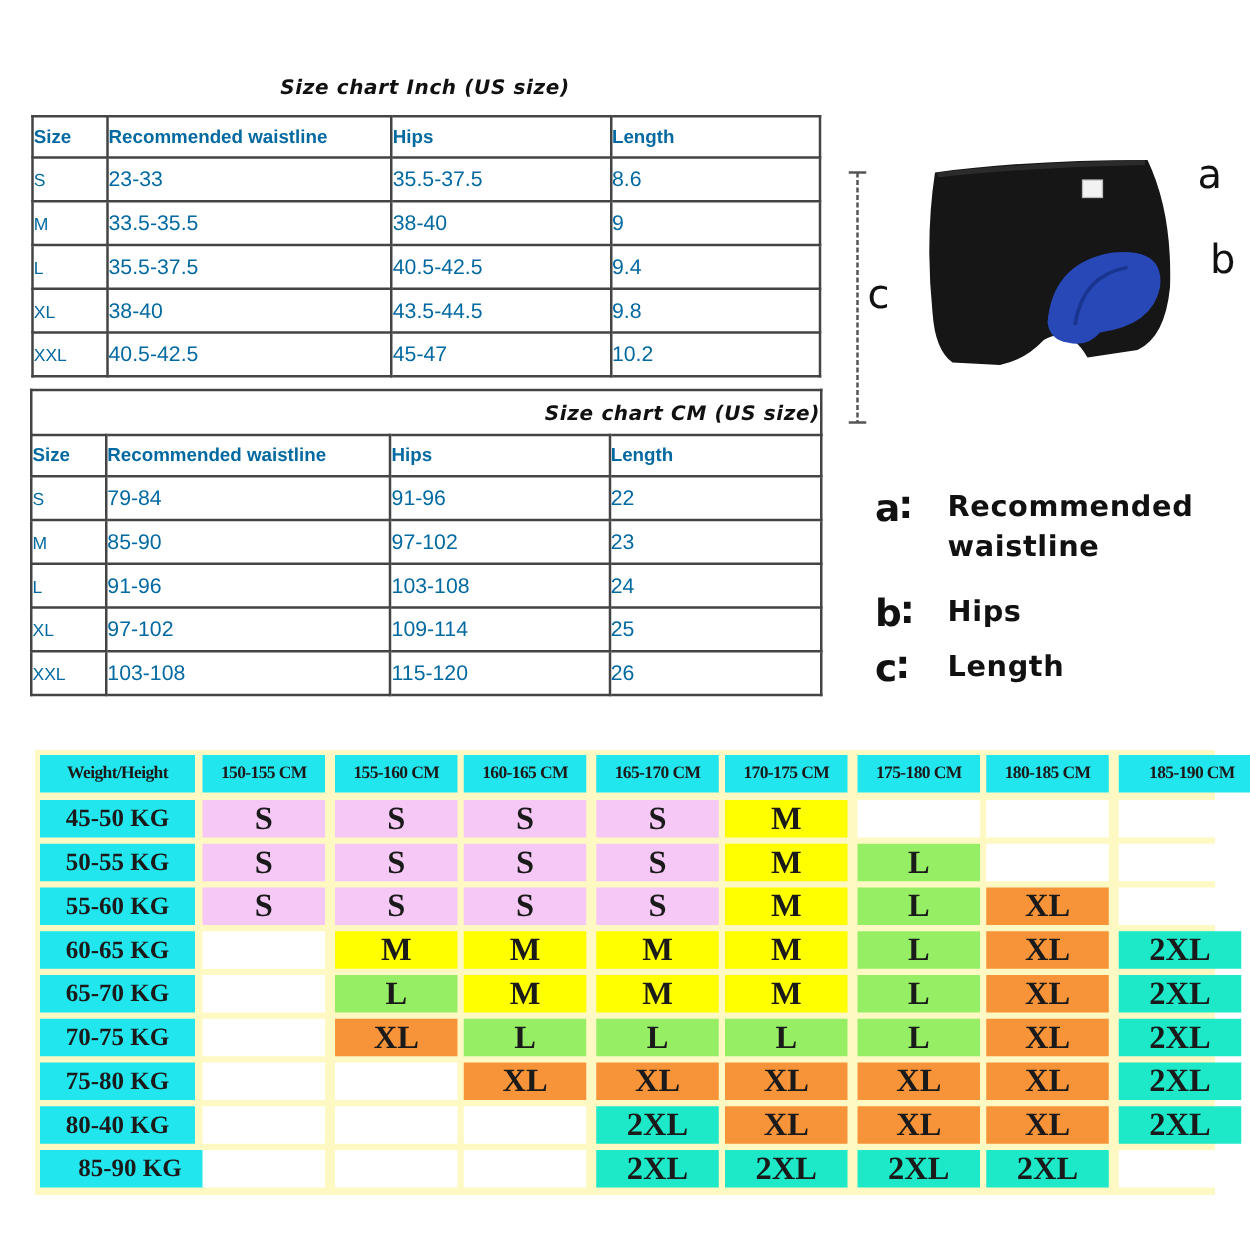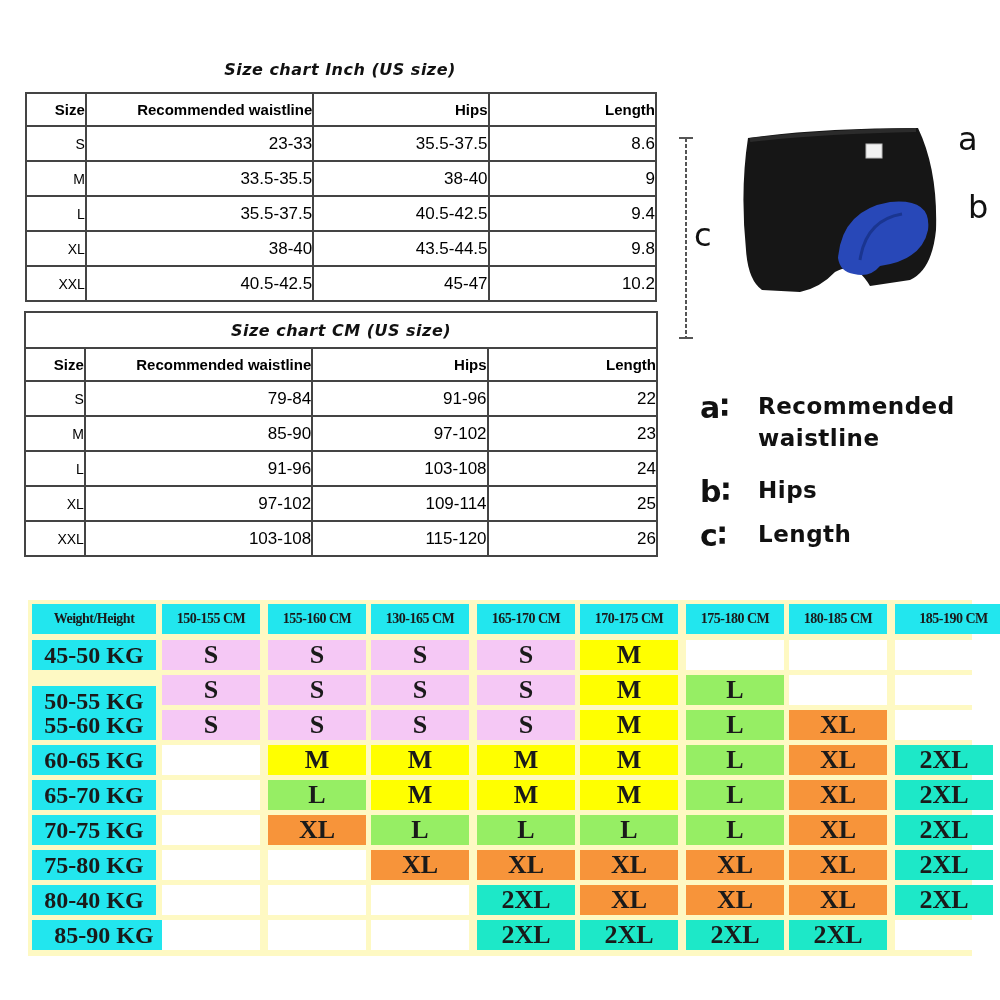--- a/index.html
+++ b/index.html
@@ -1,29 +1,29 @@
 <!DOCTYPE html>
 <html><head>
 <meta charset="utf-8">
 <style>
   html,body{margin:0;padding:0;background:#fff;}
   body{width:1000px;height:1000px;position:relative;overflow:hidden;font-family:"Liberation Sans",sans-serif;color:#111;}
   .abs{position:absolute;}
   .chart-title{font-family:"DejaVu Sans",sans-serif;font-weight:bold;font-style:italic;font-size:16px;text-align:center;letter-spacing:0.5px;}
   table.sz{position:absolute;border-collapse:collapse;font-family:"Liberation Sans",sans-serif;}
-  table.sz td, table.sz th{border:2px solid #444;text-align:right;padding:0;font-size:17px;color:#000000;}
+  table.sz td, table.sz th{border:2px solid #444;text-align:left;padding:0;font-size:17px;color:#0369a1;}
   table.sz th{font-weight:bold;font-size:15px;}
   table.sz td.sizecol{font-size:14px;}
   .legend-row{position:absolute;display:flex;align-items:flex-start;font-family:"DejaVu Sans",sans-serif;font-weight:bold;}
   .legend-key{font-size:30px;width:58px;}
   .legend-text{font-size:23px;line-height:32px;letter-spacing:0.5px;}
   .grid{position:absolute;left:28px;top:600px;width:944px;height:356px;background:#fef9c3;}
   .gcell{position:absolute;display:flex;align-items:center;justify-content:center;font-family:"Liberation Serif",serif;font-weight:bold;color:#1a1a1a;box-sizing:border-box;}
   .ghead{font-size:14px;letter-spacing:-0.5px;}
-  .grow{font-size:24px;}
+  .grow{font-size:20px;}
   .gval{font-size:26px;}
 </style>
 </head>
 <body>
 
 <div class="abs chart-title" style="left:100px;top:60px;width:480px;">Size  chart  Inch (US size)</div>
 <table class="sz" id="inch-table" style="left:25px;top:92px;width:632px;">
   <colgroup>
       <col style="width:60px">
       <col style="width:228px">
@@ -64,21 +64,21 @@
       <tr style="height: 35px;">
         <td class="sizecol">XXL</td>
         <td>40.5-42.5</td>
         <td>45-47</td>
         <td>10.2</td>
       </tr>
     </tbody>
 </table>
 
 <div class="abs" style="left:24px;top:311px;width:630px;height:36px;border:2px solid #444;border-bottom:none;">
-  <div class="chart-title" style="line-height:36px;">Size  chart  CM (US size)</div>
+  <div class="chart-title" style="line-height:36px;text-align:right;">Size  chart  CM (US size)</div>
 </div>
 <table class="sz" id="cm-table" style="left:24px;top:347px;width:634px;">
   <colgroup>
       <col style="width:60px">
       <col style="width:228px">
       <col style="width:176px">
       <col style="width:170px">
     </colgroup>
   <tbody id="cm-body">
       <tr style="height: 33px;">
@@ -150,36 +150,36 @@
 </div>
 <div class="legend-row" style="left:700px;top:518px;">
   <span class="legend-key">c∶</span>
   <span class="legend-text">Length</span>
 </div>
 
 <div class="grid" id="wh-grid">
     <div class="gcell ghead" style="left: 4px; top: 4px; width: 124px; height: 30px; background: rgb(34, 230, 238);">Weight/Height</div>
     <div class="gcell ghead" style="left: 134px; top: 4px; width: 98px; height: 30px; background: rgb(34, 230, 238);">150-155 CM</div>
     <div class="gcell ghead" style="left: 240px; top: 4px; width: 98px; height: 30px; background: rgb(34, 230, 238);">155-160 CM</div>
-    <div class="gcell ghead" style="left: 343px; top: 4px; width: 98px; height: 30px; background: rgb(34, 230, 238);">130-165 CM</div>
+    <div class="gcell ghead" style="left: 343px; top: 4px; width: 98px; height: 30px; background: rgb(34, 230, 238);">160-165 CM</div>
     <div class="gcell ghead" style="left: 449px; top: 4px; width: 98px; height: 30px; background: rgb(34, 230, 238);">165-170 CM</div>
     <div class="gcell ghead" style="left: 552px; top: 4px; width: 98px; height: 30px; background: rgb(34, 230, 238);">170-175 CM</div>
     <div class="gcell ghead" style="left: 658px; top: 4px; width: 98px; height: 30px; background: rgb(34, 230, 238);">175-180 CM</div>
     <div class="gcell ghead" style="left: 761px; top: 4px; width: 98px; height: 30px; background: rgb(34, 230, 238);">180-185 CM</div>
     <div class="gcell ghead" style="left: 867px; top: 4px; width: 117px; height: 30px; background: rgb(34, 230, 238);">185-190 CM</div>
     <div class="gcell grow" style="left: 4px; top: 40px; width: 124px; height: 30px; background: rgb(34, 230, 238);">45-50 KG</div>
     <div class="gcell gval" style="left: 134px; top: 40px; width: 98px; height: 30px; background: rgb(245, 200, 245);">S</div>
     <div class="gcell gval" style="left: 240px; top: 40px; width: 98px; height: 30px; background: rgb(245, 200, 245);">S</div>
     <div class="gcell gval" style="left: 343px; top: 40px; width: 98px; height: 30px; background: rgb(245, 200, 245);">S</div>
     <div class="gcell gval" style="left: 449px; top: 40px; width: 98px; height: 30px; background: rgb(245, 200, 245);">S</div>
     <div class="gcell gval" style="left: 552px; top: 40px; width: 98px; height: 30px; background: rgb(255, 255, 0);">M</div>
     <div class="gcell gval" style="left: 658px; top: 40px; width: 98px; height: 30px; background: rgb(255, 255, 255);"></div>
     <div class="gcell gval" style="left: 761px; top: 40px; width: 98px; height: 30px; background: rgb(255, 255, 255);"></div>
     <div class="gcell gval" style="left: 867px; top: 40px; width: 98px; height: 30px; background: rgb(255, 255, 255);"></div>
-    <div class="gcell grow" style="left: 4px; top: 86px; width: 124px; height: 30px; background: rgb(34, 230, 238);">50-55 KG</div>
+    <div class="gcell grow" style="left: 4px; top: 75px; width: 124px; height: 30px; background: rgb(34, 230, 238);">50-55 KG</div>
     <div class="gcell gval" style="left: 134px; top: 75px; width: 98px; height: 30px; background: rgb(245, 200, 245);">S</div>
     <div class="gcell gval" style="left: 240px; top: 75px; width: 98px; height: 30px; background: rgb(245, 200, 245);">S</div>
     <div class="gcell gval" style="left: 343px; top: 75px; width: 98px; height: 30px; background: rgb(245, 200, 245);">S</div>
     <div class="gcell gval" style="left: 449px; top: 75px; width: 98px; height: 30px; background: rgb(245, 200, 245);">S</div>
     <div class="gcell gval" style="left: 552px; top: 75px; width: 98px; height: 30px; background: rgb(255, 255, 0);">M</div>
     <div class="gcell gval" style="left: 658px; top: 75px; width: 98px; height: 30px; background: rgb(150, 238, 100);">L</div>
     <div class="gcell gval" style="left: 761px; top: 75px; width: 98px; height: 30px; background: rgb(255, 255, 255);"></div>
     <div class="gcell gval" style="left: 867px; top: 75px; width: 98px; height: 30px; background: rgb(255, 255, 255);"></div>
     <div class="gcell grow" style="left: 4px; top: 110px; width: 124px; height: 30px; background: rgb(34, 230, 238);">55-60 KG</div>
     <div class="gcell gval" style="left: 134px; top: 110px; width: 98px; height: 30px; background: rgb(245, 200, 245);">S</div>

